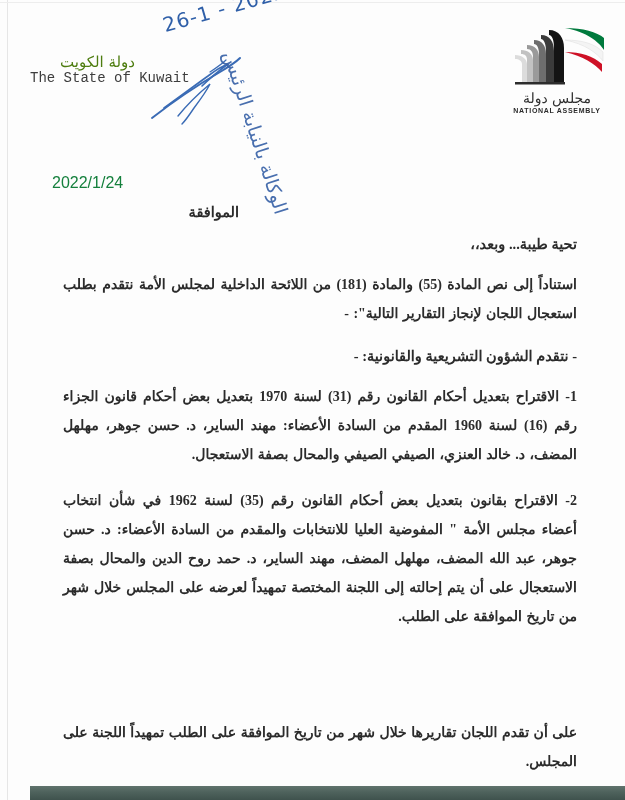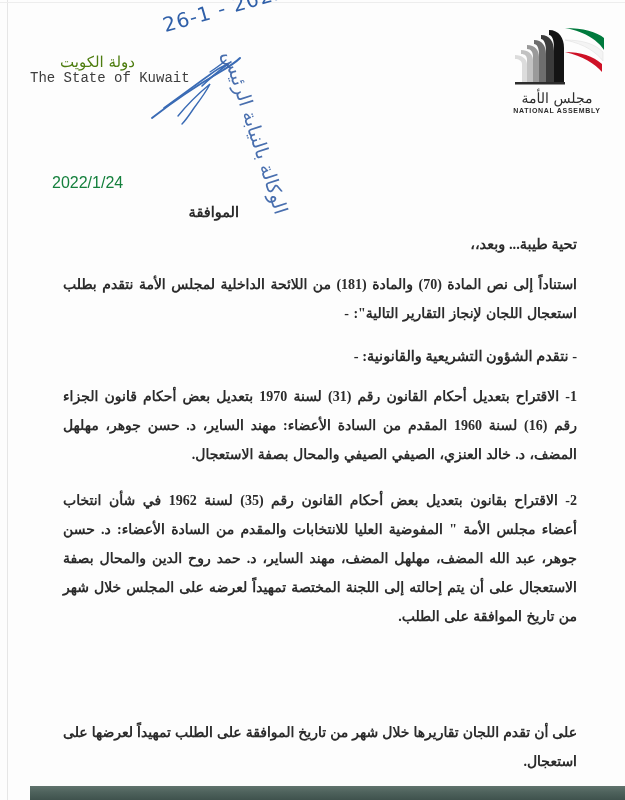--- a/index.html
+++ b/index.html
@@ -229,21 +229,21 @@
         <path d="M56 26 C74 30, 86 38, 93 46 L93 38 C84 30, 72 26, 56 26 Z" fill="#ce1126"></path>
 
         <path d="M40 4 C50 4, 55 12, 55 22 L55 58 L45 58 L45 22 C45 14, 43 9, 40 9 Z" fill="#141414"></path>
         <path d="M32 9 C41 9, 45 16, 45 25 L45 58 L37 58 L37 25 C37 18, 35 13, 32 13 Z" fill="#3b3b3b"></path>
         <path d="M25 14 C33 14, 37 20, 37 28 L37 58 L30 58 L30 28 C30 22, 28 18, 25 18 Z" fill="#6e6e6e"></path>
         <path d="M18 19 C26 19, 30 24, 30 31 L30 58 L24 58 L24 31 C24 26, 22 23, 18 23 Z" fill="#9a9a9a"></path>
         <path d="M12 24 C19 24, 24 28, 24 34 L24 58 L18 58 L18 34 C18 30, 16 28, 12 28 Z" fill="#c2c2c2"></path>
         <path d="M6 29 C13 29, 18 33, 18 38 L18 58 L13 58 L13 38 C13 35, 10 33, 6 33 Z" fill="#dcdcdc"></path>
         <rect x="6" y="56" width="50" height="2.5" fill="#2c2c2c"></rect>
       </svg>
-      <div class="na-ar">مجلس الأمة</div>
+      <div class="na-ar">مجلس دولة</div>
       <div class="na-en">NATIONAL ASSEMBLY</div>
     </div>
 
     <div class="ink hand-date">26-1 - 2022</div>
 
     <svg class="signature-svg" width="135" height="90" viewBox="0 0 135 90">
       <path d="M4 76 C22 62, 48 44, 72 30 C82 24, 88 20, 92 16" stroke="#3a6bb5" stroke-width="2" fill="none" stroke-linecap="round"></path>
       <path d="M16 66 C30 56, 46 44, 60 34 C68 28, 74 24, 80 22 C72 28, 62 36, 54 44" stroke="#3a6bb5" stroke-width="1.6" fill="none" stroke-linecap="round"></path>
       <path d="M30 74 C38 64, 50 52, 62 42 C58 50, 52 58, 46 66 C42 72, 38 78, 34 82" stroke="#3a6bb5" stroke-width="1.4" fill="none" stroke-linecap="round"></path>
       <path d="M62 30 C68 26, 74 22, 78 18" stroke="#3a6bb5" stroke-width="1.2" fill="none" stroke-linecap="round"></path>
@@ -255,28 +255,28 @@
   <div class="doc-date">2022/1/24</div>
 
   <div class="body-area">
 
     <div class="line-salutation">
       <span class="salutation-honorific">الموافقة</span>
     </div>
 
     <div class="line-greeting">تحية طيبة... وبعد،،</div>
 
-    <p class="para">استناداً إلى نص المادة (70) والمادة (181) من اللائحة الداخلية لمجلس الأمة نتقدم بطلب استعجال اللجان لإنجاز التقارير التالية": -</p>
+    <p class="para">استناداً إلى نص المادة (55) والمادة (181) من اللائحة الداخلية لمجلس الأمة نتقدم بطلب استعجال اللجان لإنجاز التقارير التالية": -</p>
 
     <div class="committee-head">- نتقدم الشؤون التشريعية والقانونية: -</div>
 
     <p class="para">1- الاقتراح بتعديل أحكام القانون رقم (31) لسنة 1970 بتعديل بعض أحكام قانون الجزاء رقم (16) لسنة 1960 المقدم من السادة الأعضاء: مهند الساير، د. حسن جوهر، مهلهل المضف، د. خالد العنزي، الصيفي الصيفي والمحال بصفة الاستعجال.</p>
 
     <p class="para">2- الاقتراح بقانون بتعديل بعض أحكام القانون رقم (35) لسنة 1962 في شأن انتخاب أعضاء مجلس الأمة " المفوضية العليا للانتخابات والمقدم من السادة الأعضاء: د. حسن جوهر، عبد الله المضف، مهلهل المضف، مهند الساير، د. حمد روح الدين والمحال بصفة الاستعجال على أن يتم إحالته إلى اللجنة المختصة تمهيداً لعرضه على المجلس خلال شهر من تاريخ الموافقة على الطلب.</p>
   </div>
 
   <div class="closing">
-    <p>على أن تقدم اللجان تقاريرها خلال شهر من تاريخ الموافقة على الطلب تمهيداً لعرضها على استعجال.</p>
+    <p>على أن تقدم اللجان تقاريرها خلال شهر من تاريخ الموافقة على الطلب تمهيداً اللجنة على المجلس.</p>
   </div>
 
   <div class="footer-bar"></div>
 
 </div>
 
 </body></html>

